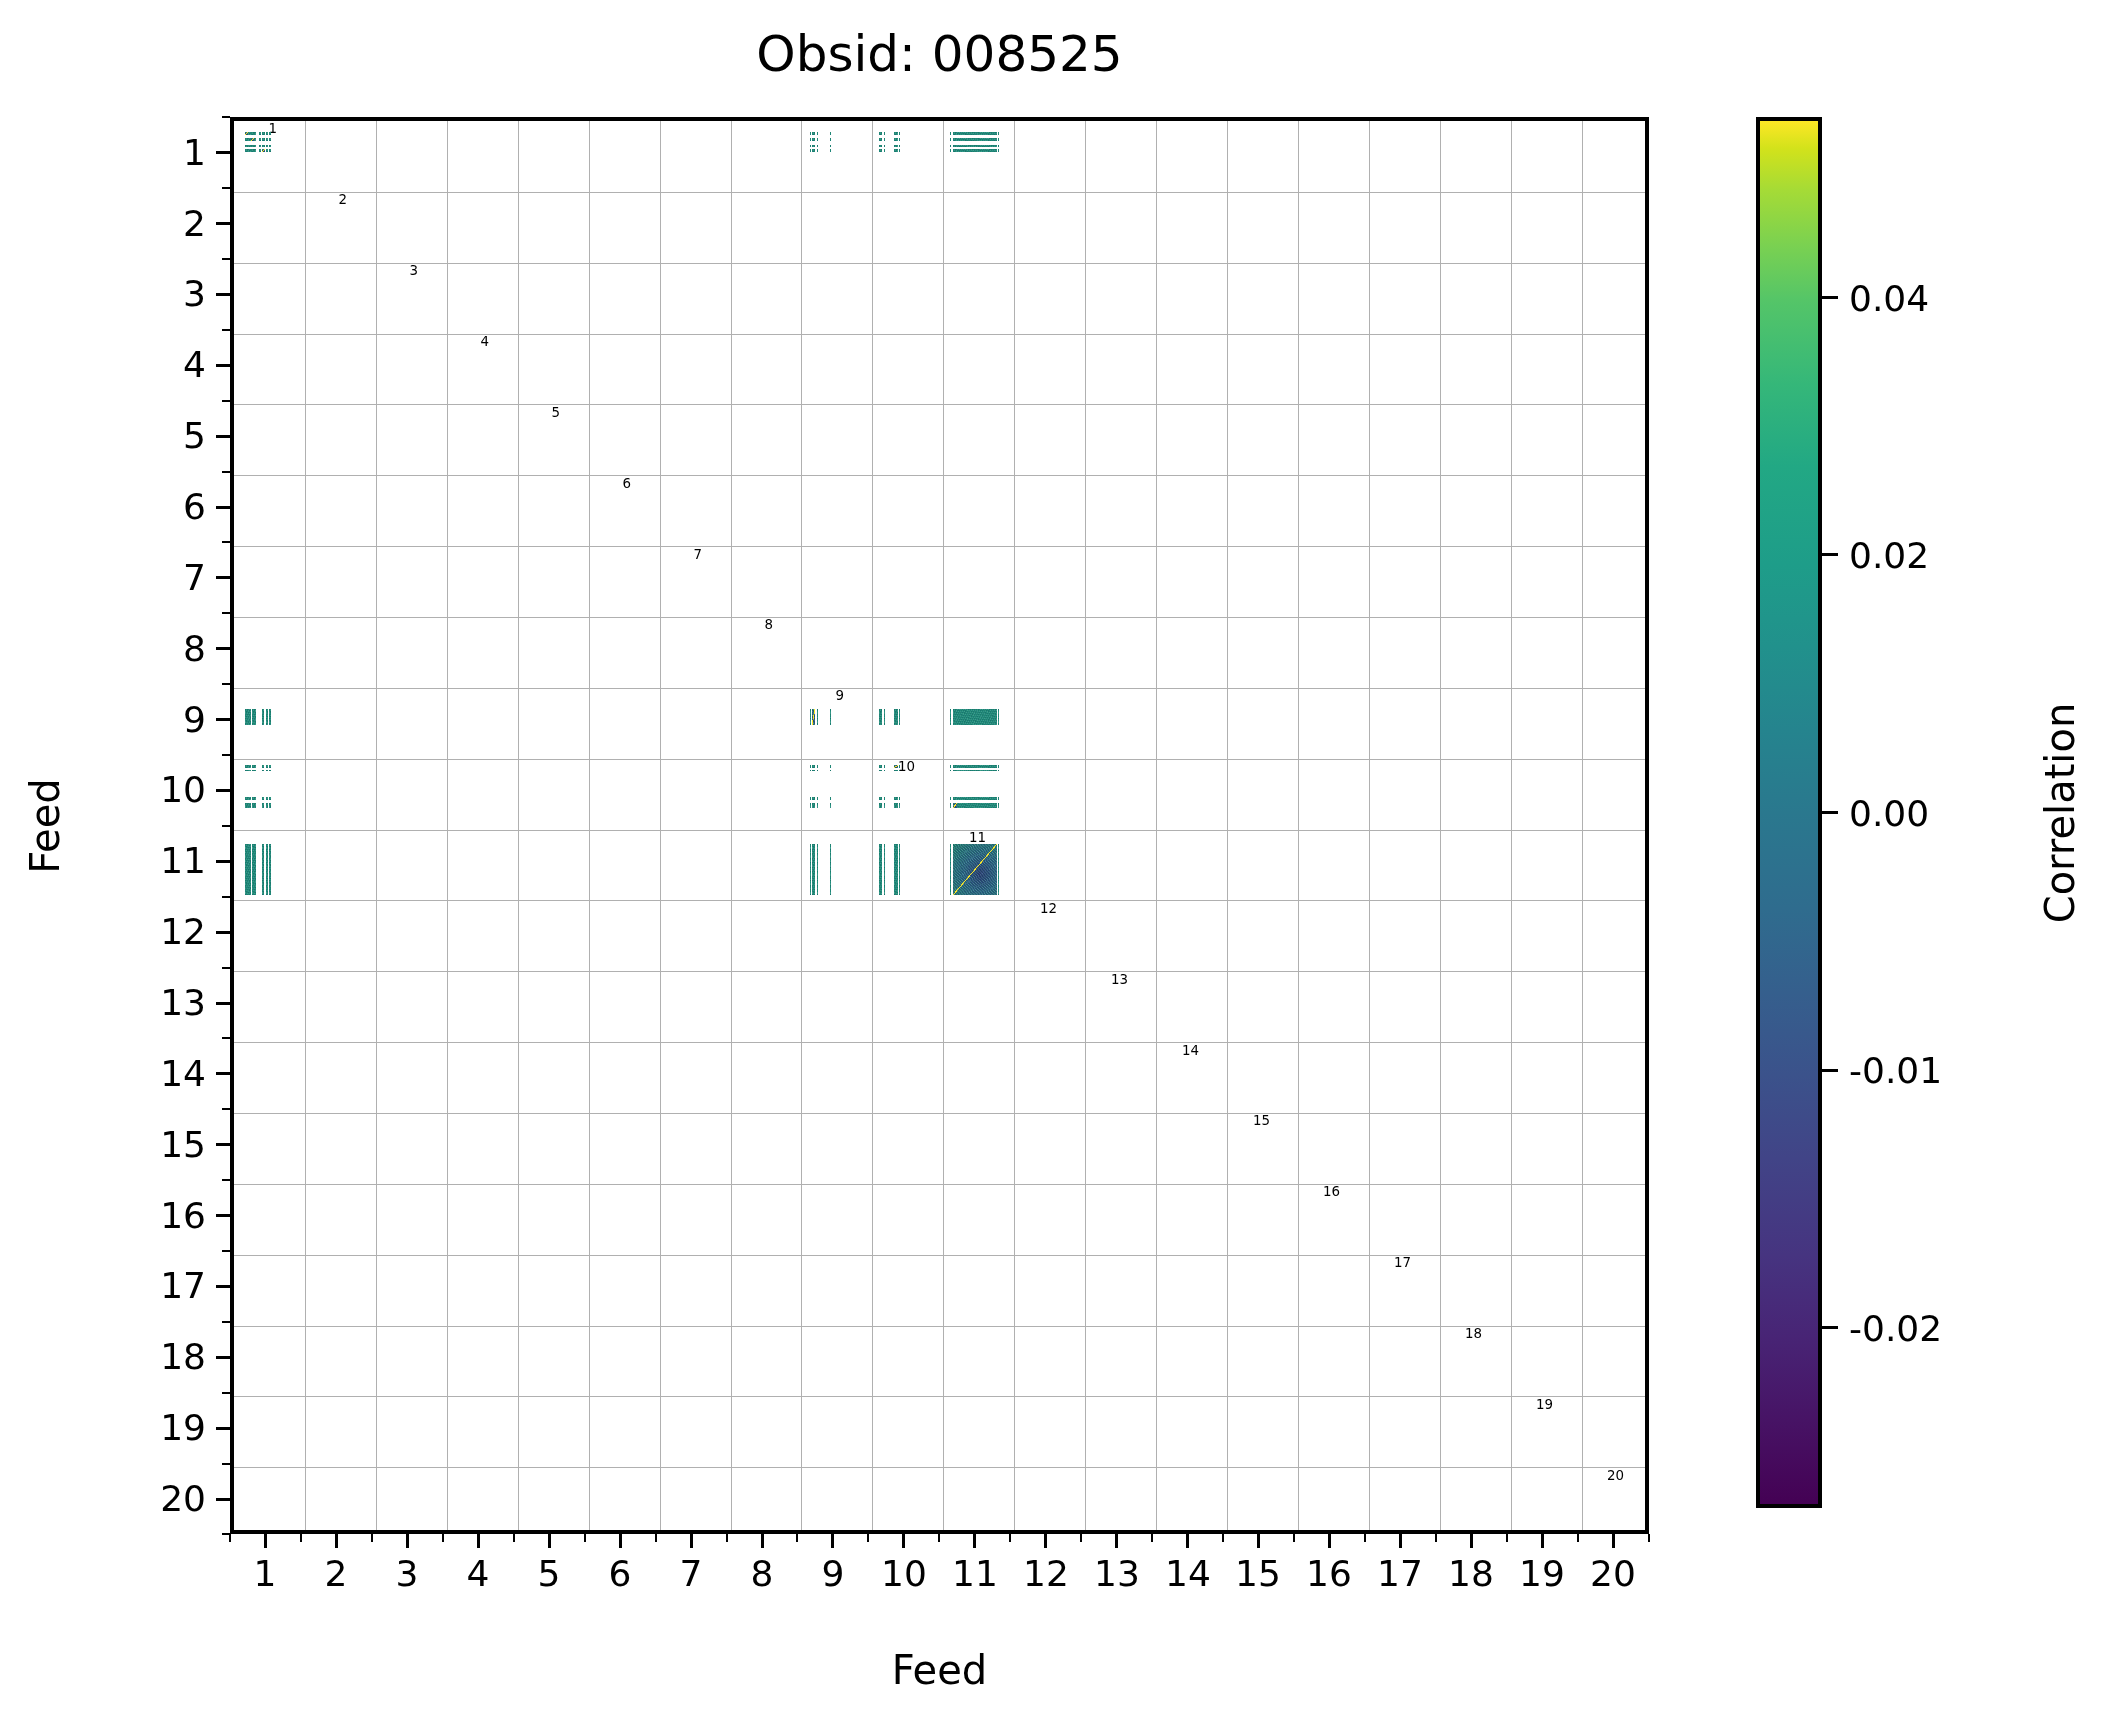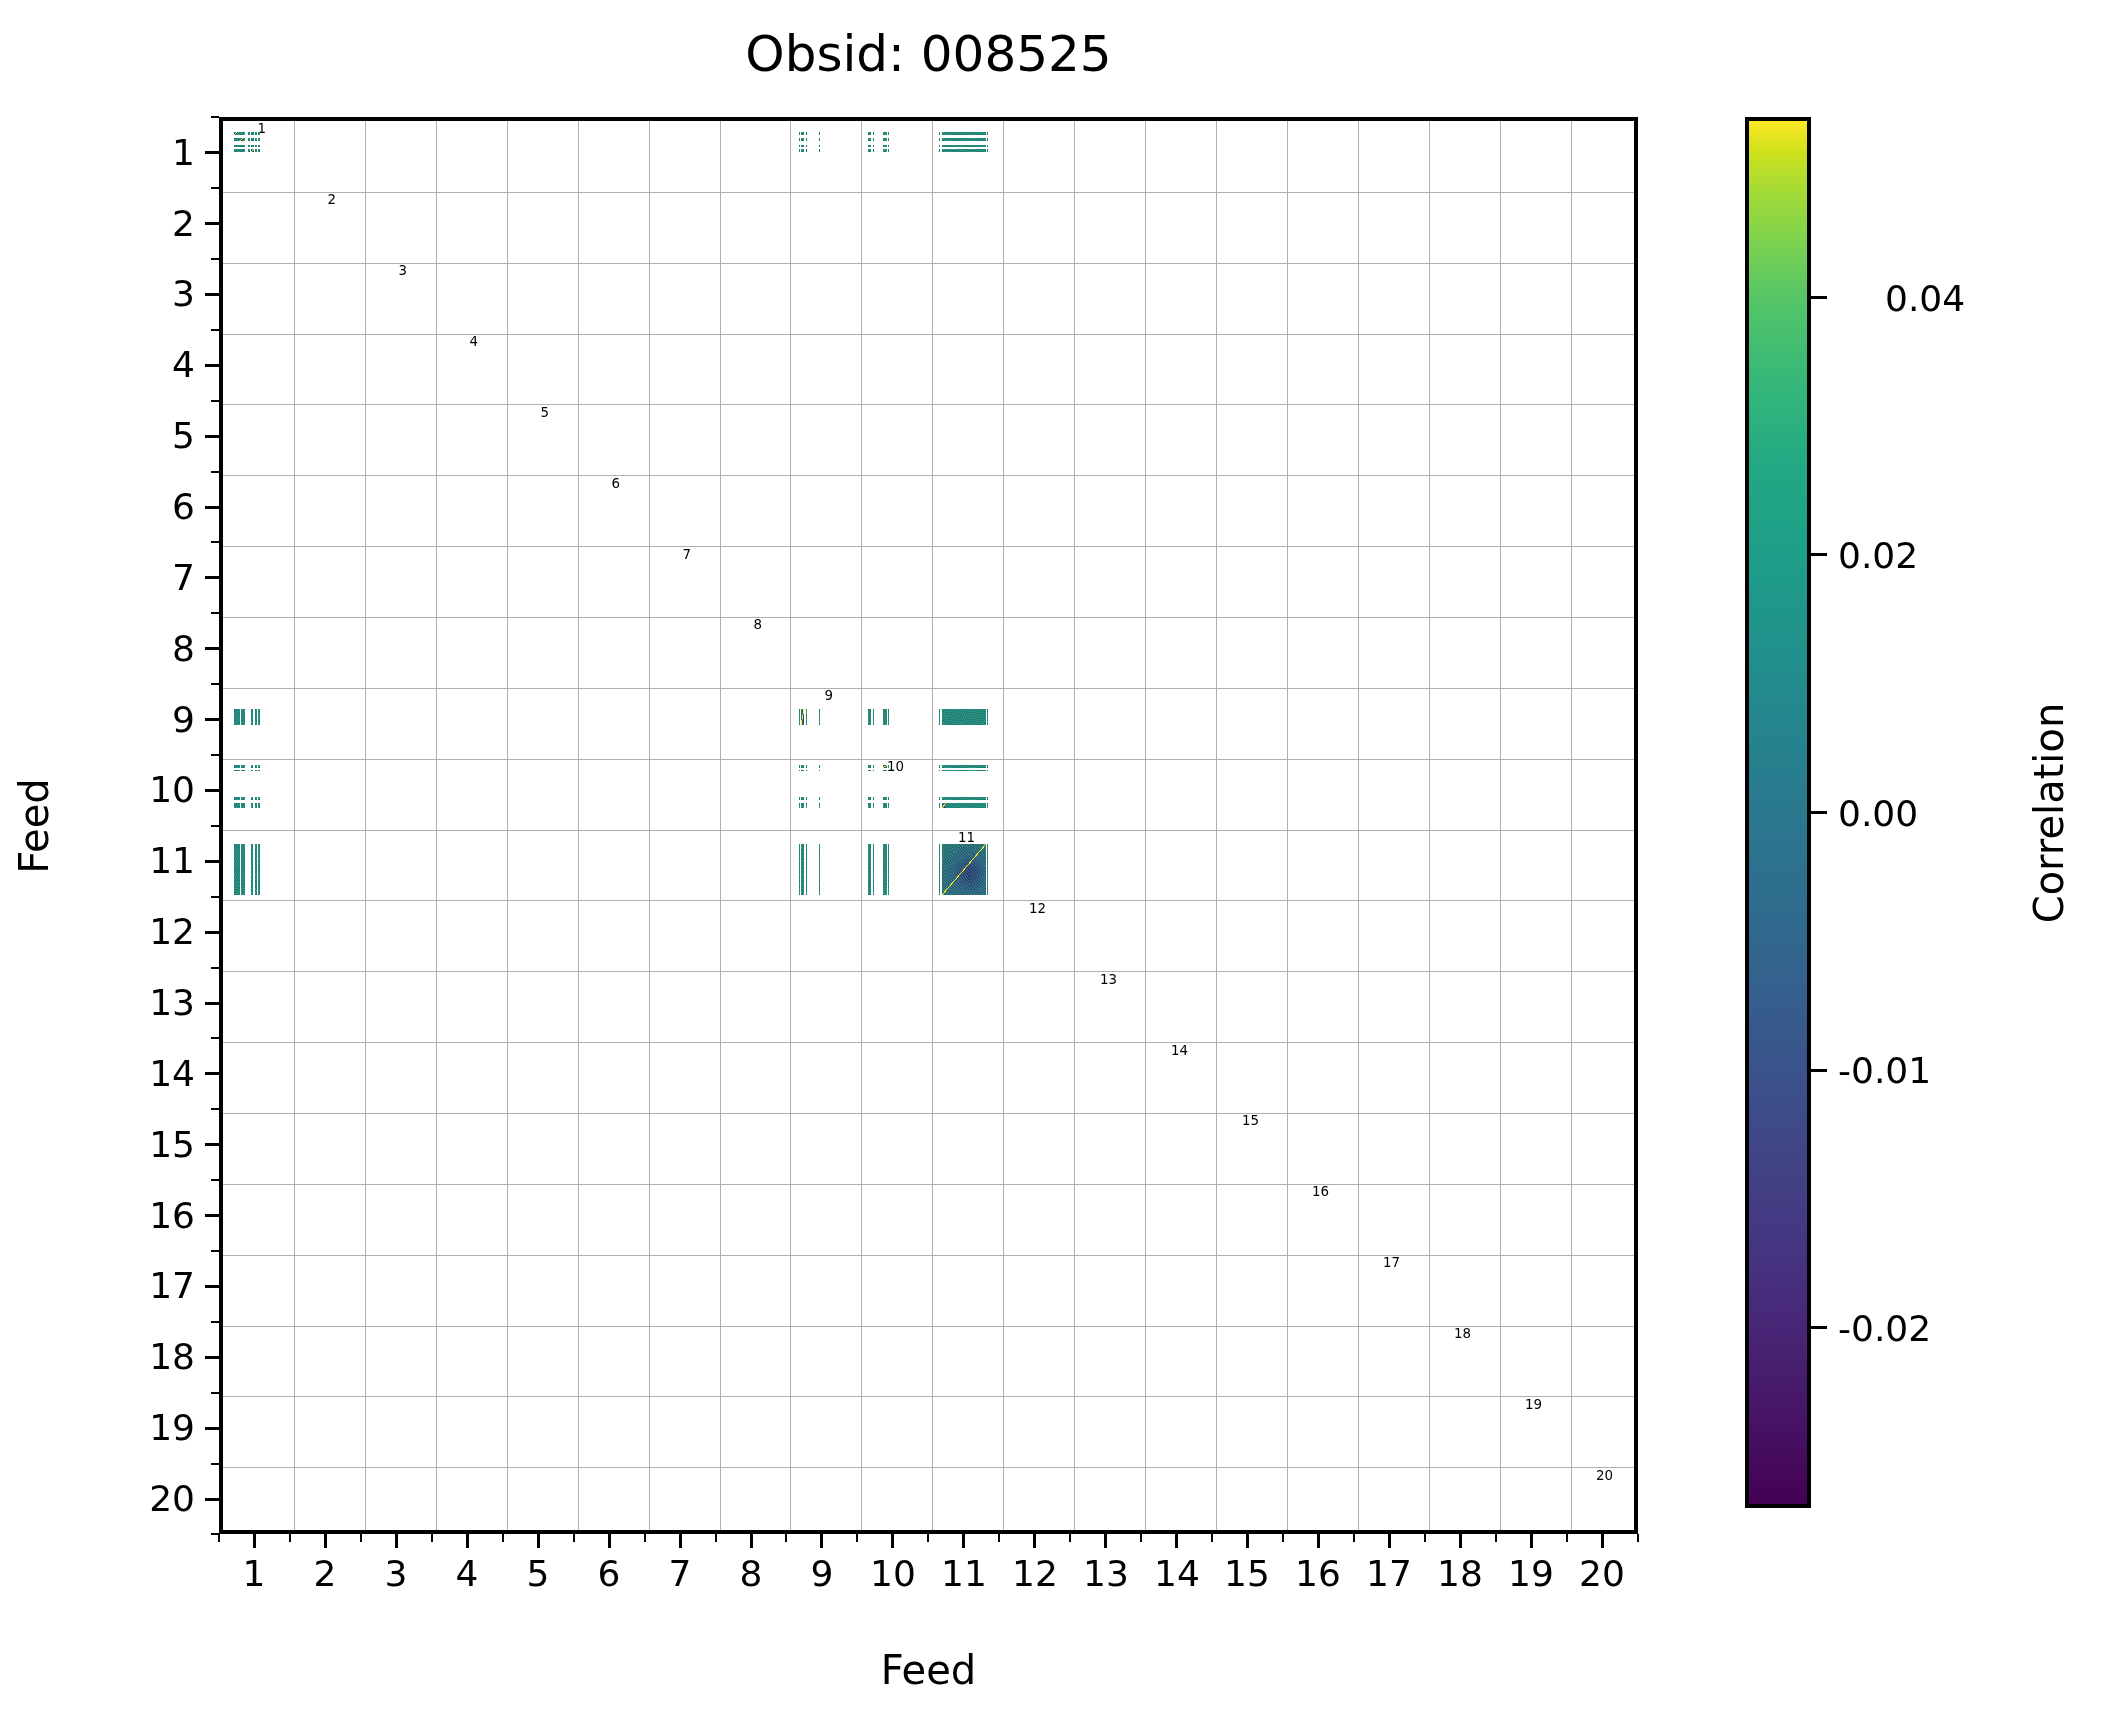--- a/index.html
+++ b/index.html
@@ -11,21 +11,21 @@
     width: 2108px;
     height: 1734px;
     font-family: "DejaVu Sans", sans-serif;
     position: relative;
     overflow: hidden;
   }
 
   
   #figure {
     position: absolute;
-    left: 5px; top: 0;
+    left: 16px; top: 0;
     width: 1842px; height: 1734px;
     background: #ffffff;
     border-radius: 27px;
   }
 
   
   #chart-title {
     position: absolute;
     left: 214px;
     top: 29px;
@@ -600,21 +600,21 @@
       <div class="tick-y-minor" style="left: 206px; top: 1321px;"></div>
       <div class="tick-y-minor" style="left: 206px; top: 1392px;"></div>
       <div class="tick-y-minor" style="left: 206px; top: 1463px;"></div>
       <div class="tick-y-minor" style="left: 206px; top: 1533px;"></div>
     </div>
   <div id="ylabel">Feed</div>
 
   <div id="colorbar-axes"></div>
   <div id="cbticks-layer">
       <div class="cb-tick" style="left: 1806px; top: 296px;"></div>
-      <div class="cb-ticklabel" style="left: 1833px; top: 298px; margin-left: 47px;">0.04</div>
+      <div class="cb-ticklabel" style="left: 1833px; top: 298px;">0.04</div>
       <div class="cb-tick" style="left: 1806px; top: 553px;"></div>
       <div class="cb-ticklabel" style="left: 1833px; top: 555px;">0.02</div>
       <div class="cb-tick" style="left: 1806px; top: 811px;"></div>
       <div class="cb-ticklabel" style="left: 1833px; top: 813px;">0.00</div>
       <div class="cb-tick" style="left: 1806px; top: 1069px;"></div>
       <div class="cb-ticklabel" style="left: 1833px; top: 1070px;">-0.01</div>
       <div class="cb-tick" style="left: 1806px; top: 1326px;"></div>
       <div class="cb-ticklabel" style="left: 1833px; top: 1328px;">-0.02</div>
     </div>
   <div id="cb-label">Correlation</div>

